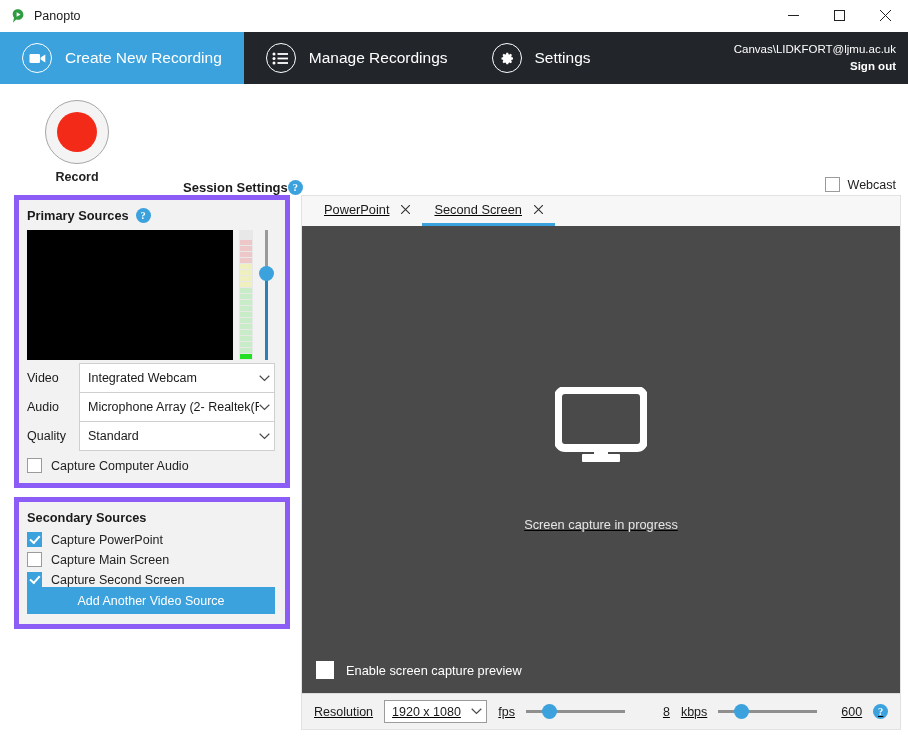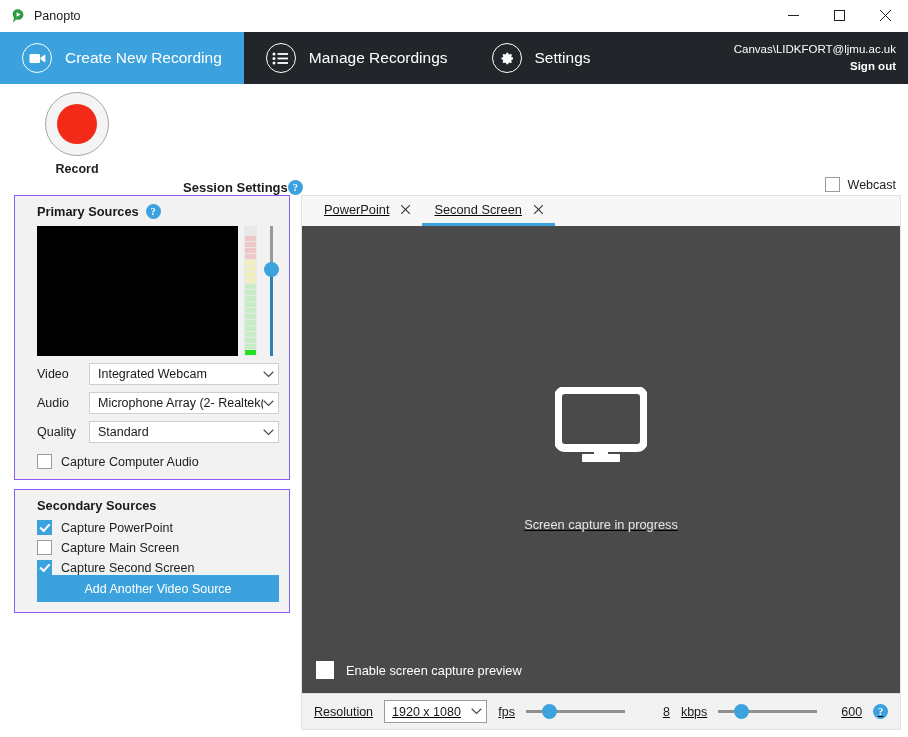--- a/index.html
+++ b/index.html
@@ -69,21 +69,21 @@
   }
   .account .signout { font-weight: bold; }
 
   
   .sessionarea {
     height: 96px;
     background: #ffffff;
     position: relative;
   }
   .record-wrap {
-    position: absolute; left: 22px; top: 8px;
+    position: absolute; left: 22px; top: 16px;
     width: 110px;
     display: flex; flex-direction: column; align-items: center;
   }
   .record-outer {
     width: 64px; height: 64px;
     border-radius: 50%;
     border: 1.5px solid #a6a6a6;
     background: #f4f4f4;
     display: flex; align-items: center; justify-content: center;
   }
@@ -168,22 +168,22 @@
     position: absolute; top: 195px; left: 0;
     width: 908px; height: 542px;
     background: #ffffff;
   }
   .leftcol {
     position: absolute; left: 14px; top: 0;
     width: 276px; bottom: 0;
   }
   .panel {
     background: #f2f2f2;
-    border: 1px solid #8b5cf6;
-    padding: 8px 10px 10px 22px;
+    border: 5px solid #8b5cf6;
+    padding: 8px 10px 10px 8px;
   }
   .panel-title {
     font-size: 12.8px; font-weight: bold; color: #1a1a1a;
     display: flex; align-items: center; gap: 7px;
     margin-bottom: 7px;
   }
   .preview-row { display: flex; gap: 6px; }
   .video-preview {
     width: 228px; height: 130px; background: #000;
   }
@@ -212,21 +212,21 @@
     width: 15px; height: 15px; border-radius: 50%;
     background: #3ba2dd;
   }
 
   .srow {
     display: flex; align-items: center;
     margin-top: 7px; height: 22px;
   }
   .srow .lbl { width: 52px; font-size: 12.5px; color: #1a1a1a; }
   .sel {
-    flex: 1; height: 22px;
+    flex: 1; height: 30px;
     border: 1px solid #cfcfcf; background: #fff;
     display: flex; align-items: center;
     padding: 0 4px 0 8px;
     font-size: 12.5px; color: #1a1a1a;
     overflow: hidden; white-space: nowrap;
   }
   .sel .val { flex: 1; overflow: hidden; text-overflow: clip; }
   .cb-row {
     display: flex; align-items: center; gap: 9px;
     margin-top: 11px; font-size: 12.5px; color: #222;

